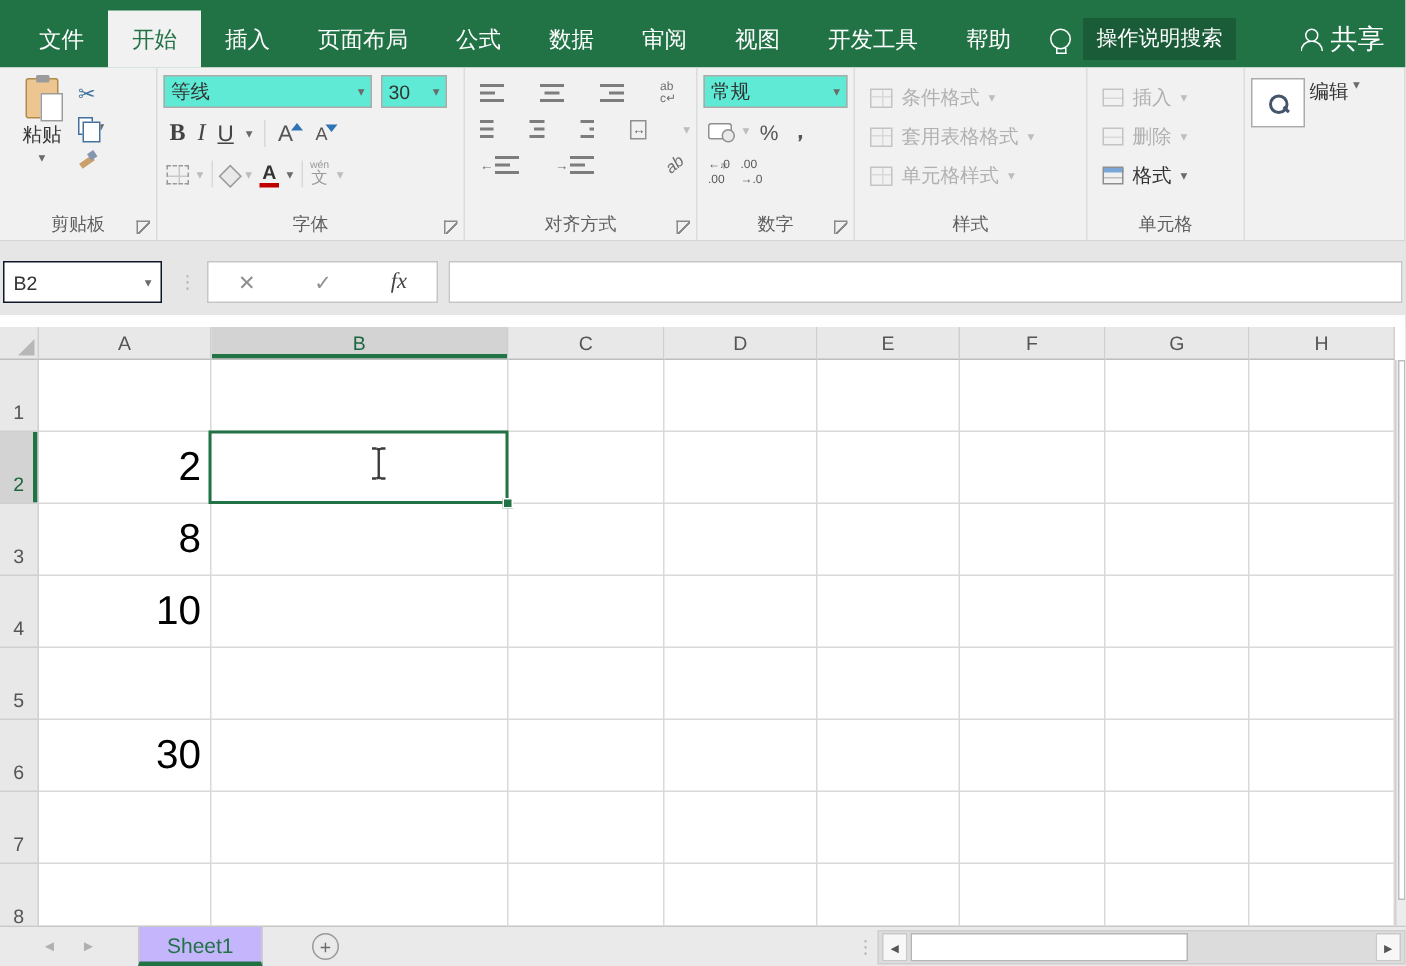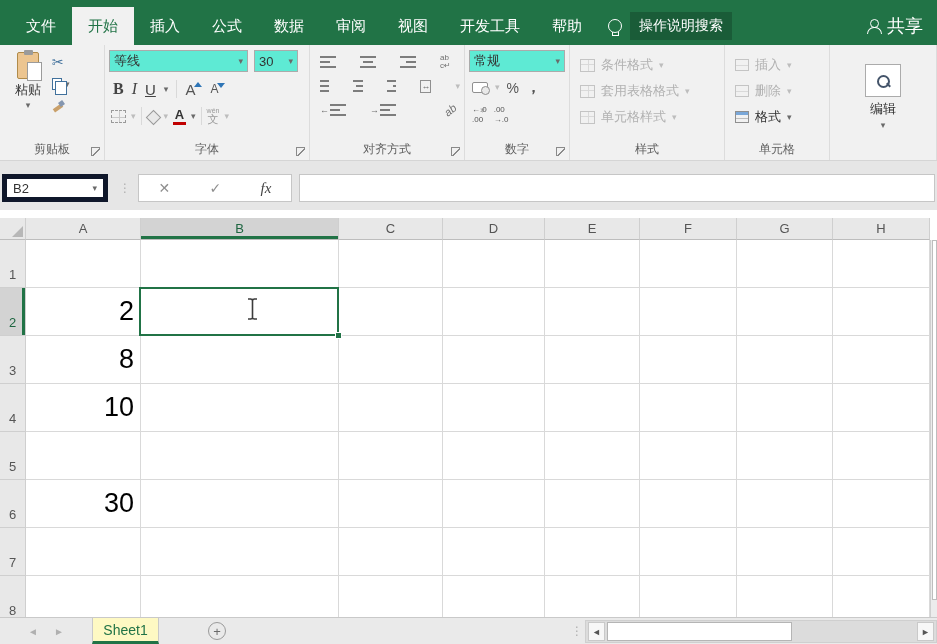--- a/index.html
+++ b/index.html
@@ -109,30 +109,30 @@
     linear-gradient(#d9d9d9,#d9d9d9) 7px 0/1px 13px no-repeat}
 
   
   .g-cells{width:105px;padding-top:7px}
   .cell-row{display:flex;align-items:center;gap:6px;height:26px;font-size:13px;padding-left:6px}
   .cell-row.dis{color:#b1b1b1}
   .ce-ic{width:14px;height:12px;border:1px solid #c4c4c4;background:linear-gradient(#d9d9d9,#d9d9d9) 0 5px/14px 1px no-repeat}
   .ce-ic.on{border-color:#8f8f8f;background:linear-gradient(#7aa7d8,#7aa7d8) 0 0/14px 3px no-repeat,linear-gradient(#bdbdbd,#bdbdbd) 0 6px/14px 1px no-repeat}
 
   
-  .g-edit{flex:1;display:flex;flex-direction:column;align-items:center;padding-top:19px;gap:3px}
+  .g-edit{flex:1;display:flex;flex-direction:row;padding-top:7px;gap:3px}
   .boxed-ic{width:36px;height:33px;border:1px solid #ababab;background:#fff;display:flex;align-items:center;justify-content:center}
   .mag{width:12px;height:12px;position:relative}
   .mag::before{content:"";position:absolute;left:0;top:0;width:9px;height:9px;border:2px solid #44546a;border-radius:50%}
   .mag::after{content:"";position:absolute;left:9px;top:9px;width:5px;height:2px;background:#44546a;transform:rotate(45deg)}
   .edit-lab{font-size:13px;color:#333}
 
   
   .fbar{position:absolute;top:161px;left:0;right:0;height:49px;background:#e6e6e6}
-  .namebox{position:absolute;left:2px;top:13px;width:106px;height:28px;background:#fff;border:5px solid #0f172a;display:flex;align-items:center;justify-content:space-between;padding:0 6px;font-size:13px;color:#333}
+  .namebox{position:absolute;left:2px;top:13px;width:106px;height:28px;background:#fff;border:1px solid #0f172a;display:flex;align-items:center;justify-content:space-between;padding:0 6px;font-size:13px;color:#333}
   .fdots{position:absolute;left:119px;top:13px;height:28px;display:flex;align-items:center;color:#b0b0b0;font-size:12px;letter-spacing:0}
   .fbtns{position:absolute;left:138px;top:13px;width:154px;height:28px;background:#fff;border:1px solid #c6c6c6;display:flex;align-items:center;justify-content:space-around;font-size:14px}
   .fx-cancel{color:#8f8f8f}
   .fx-enter{color:#8f8f8f}
   .fx-fx{font-family:"Liberation Serif",serif;font-style:italic;color:#444;font-size:15px}
   .finput{position:absolute;left:299px;top:13px;right:2px;height:28px;background:#fff;border:1px solid #c6c6c6;font-size:13px;padding:0 6px;color:#000}
 
   
   .grid{position:absolute;top:218px;left:0;width:937px;height:399px;background:#fff;overflow:hidden}
   .hdr{position:absolute;top:0;height:22px;background:#e8e8e8;border-right:1px solid #cfcfcf;border-bottom:1px solid #bdbdbd;display:flex;align-items:center;justify-content:center;font-size:13px;color:#555}
@@ -147,36 +147,37 @@
   .num{position:absolute;left:26px;width:108px;height:48px;line-height:46px;text-align:right;font-size:27px;color:#000;z-index:2}
   .sel{position:absolute;left:139px;top:69px;width:200px;height:49px;border:2px solid #217346;z-index:3;background:transparent}
   .handle{position:absolute;right:-5px;bottom:-5px;width:7px;height:7px;background:#217346;border:1px solid #fff}
   .ibeam{position:absolute;left:246px;top:79px;z-index:4}
   .vscroll{position:absolute;left:930px;top:22px;width:7px;height:377px;background:#ececec;border-left:1px solid #cfcfcf}
   .vthumb{position:absolute;left:1px;right:0;top:0;height:360px;background:#fff;border:1px solid #bdbdbd}
 
   
   .sheetbar{position:absolute;top:617px;left:0;right:0;height:27px;background:#eaeaea;border-top:1px solid #c9c9c9}
   .navarrow{position:absolute;top:0;height:100%;display:flex;align-items:center;color:#b0b0b0;font-size:10px}
-  .sheettab{position:absolute;left:92px;top:0;height:100%;width:67px;background:#fef9c3;border-left:1px solid #c9c9c9;border-right:1px solid #c9c9c9;border-bottom:3px solid #217346;display:flex;align-items:center;justify-content:center;font-size:14px;color:#217346}
+  .sheettab{position:absolute;left:92px;top:0;height:100%;width:83px;background:#c4b5fd;border-left:1px solid #c9c9c9;border-right:1px solid #c9c9c9;border-bottom:3px solid #217346;display:flex;align-items:center;justify-content:center;font-size:14px;color:#217346}
   .addsheet{position:absolute;left:208px;top:4px;width:18px;height:18px;border:1px solid #9a9a9a;border-radius:50%;display:flex;align-items:center;justify-content:center;font-size:13px;color:#6a6a6a;background:transparent;line-height:1}
   .sdots{position:absolute;left:571px;top:0;height:100%;display:flex;align-items:center;color:#b0b0b0;font-size:12px}
   .hscroll{position:absolute;left:585px;right:0;top:2px;height:23px;background:#dcdcdc;border:1px solid #cfcfcf}
   .harrow{position:absolute;top:1px;width:17px;height:19px;background:#f7f7f7;border:1px solid #c9c9c9;display:flex;align-items:center;justify-content:center;color:#555;font-size:9px}
   .hthumb{position:absolute;left:21px;top:1px;width:185px;height:19px;background:#fff;border:1px solid #b5b5b5}
 </style>
 </head>
 <body>
 
 <div class="stage">
 
   <div class="tabbar">
     <div class="tab">文件</div>
     <div class="tab active">开始</div>
     <div class="tab">插入</div>
+    <div class="tab">页面布局</div>
     <div class="tab">公式</div>
     <div class="tab">数据</div>
     <div class="tab">审阅</div>
     <div class="tab">视图</div>
     <div class="tab">开发工具</div>
     <div class="tab">帮助</div>
     <div class="tellme">
       <span class="bulb"></span>
       <span class="search-chip">操作说明搜索</span>
     </div>

